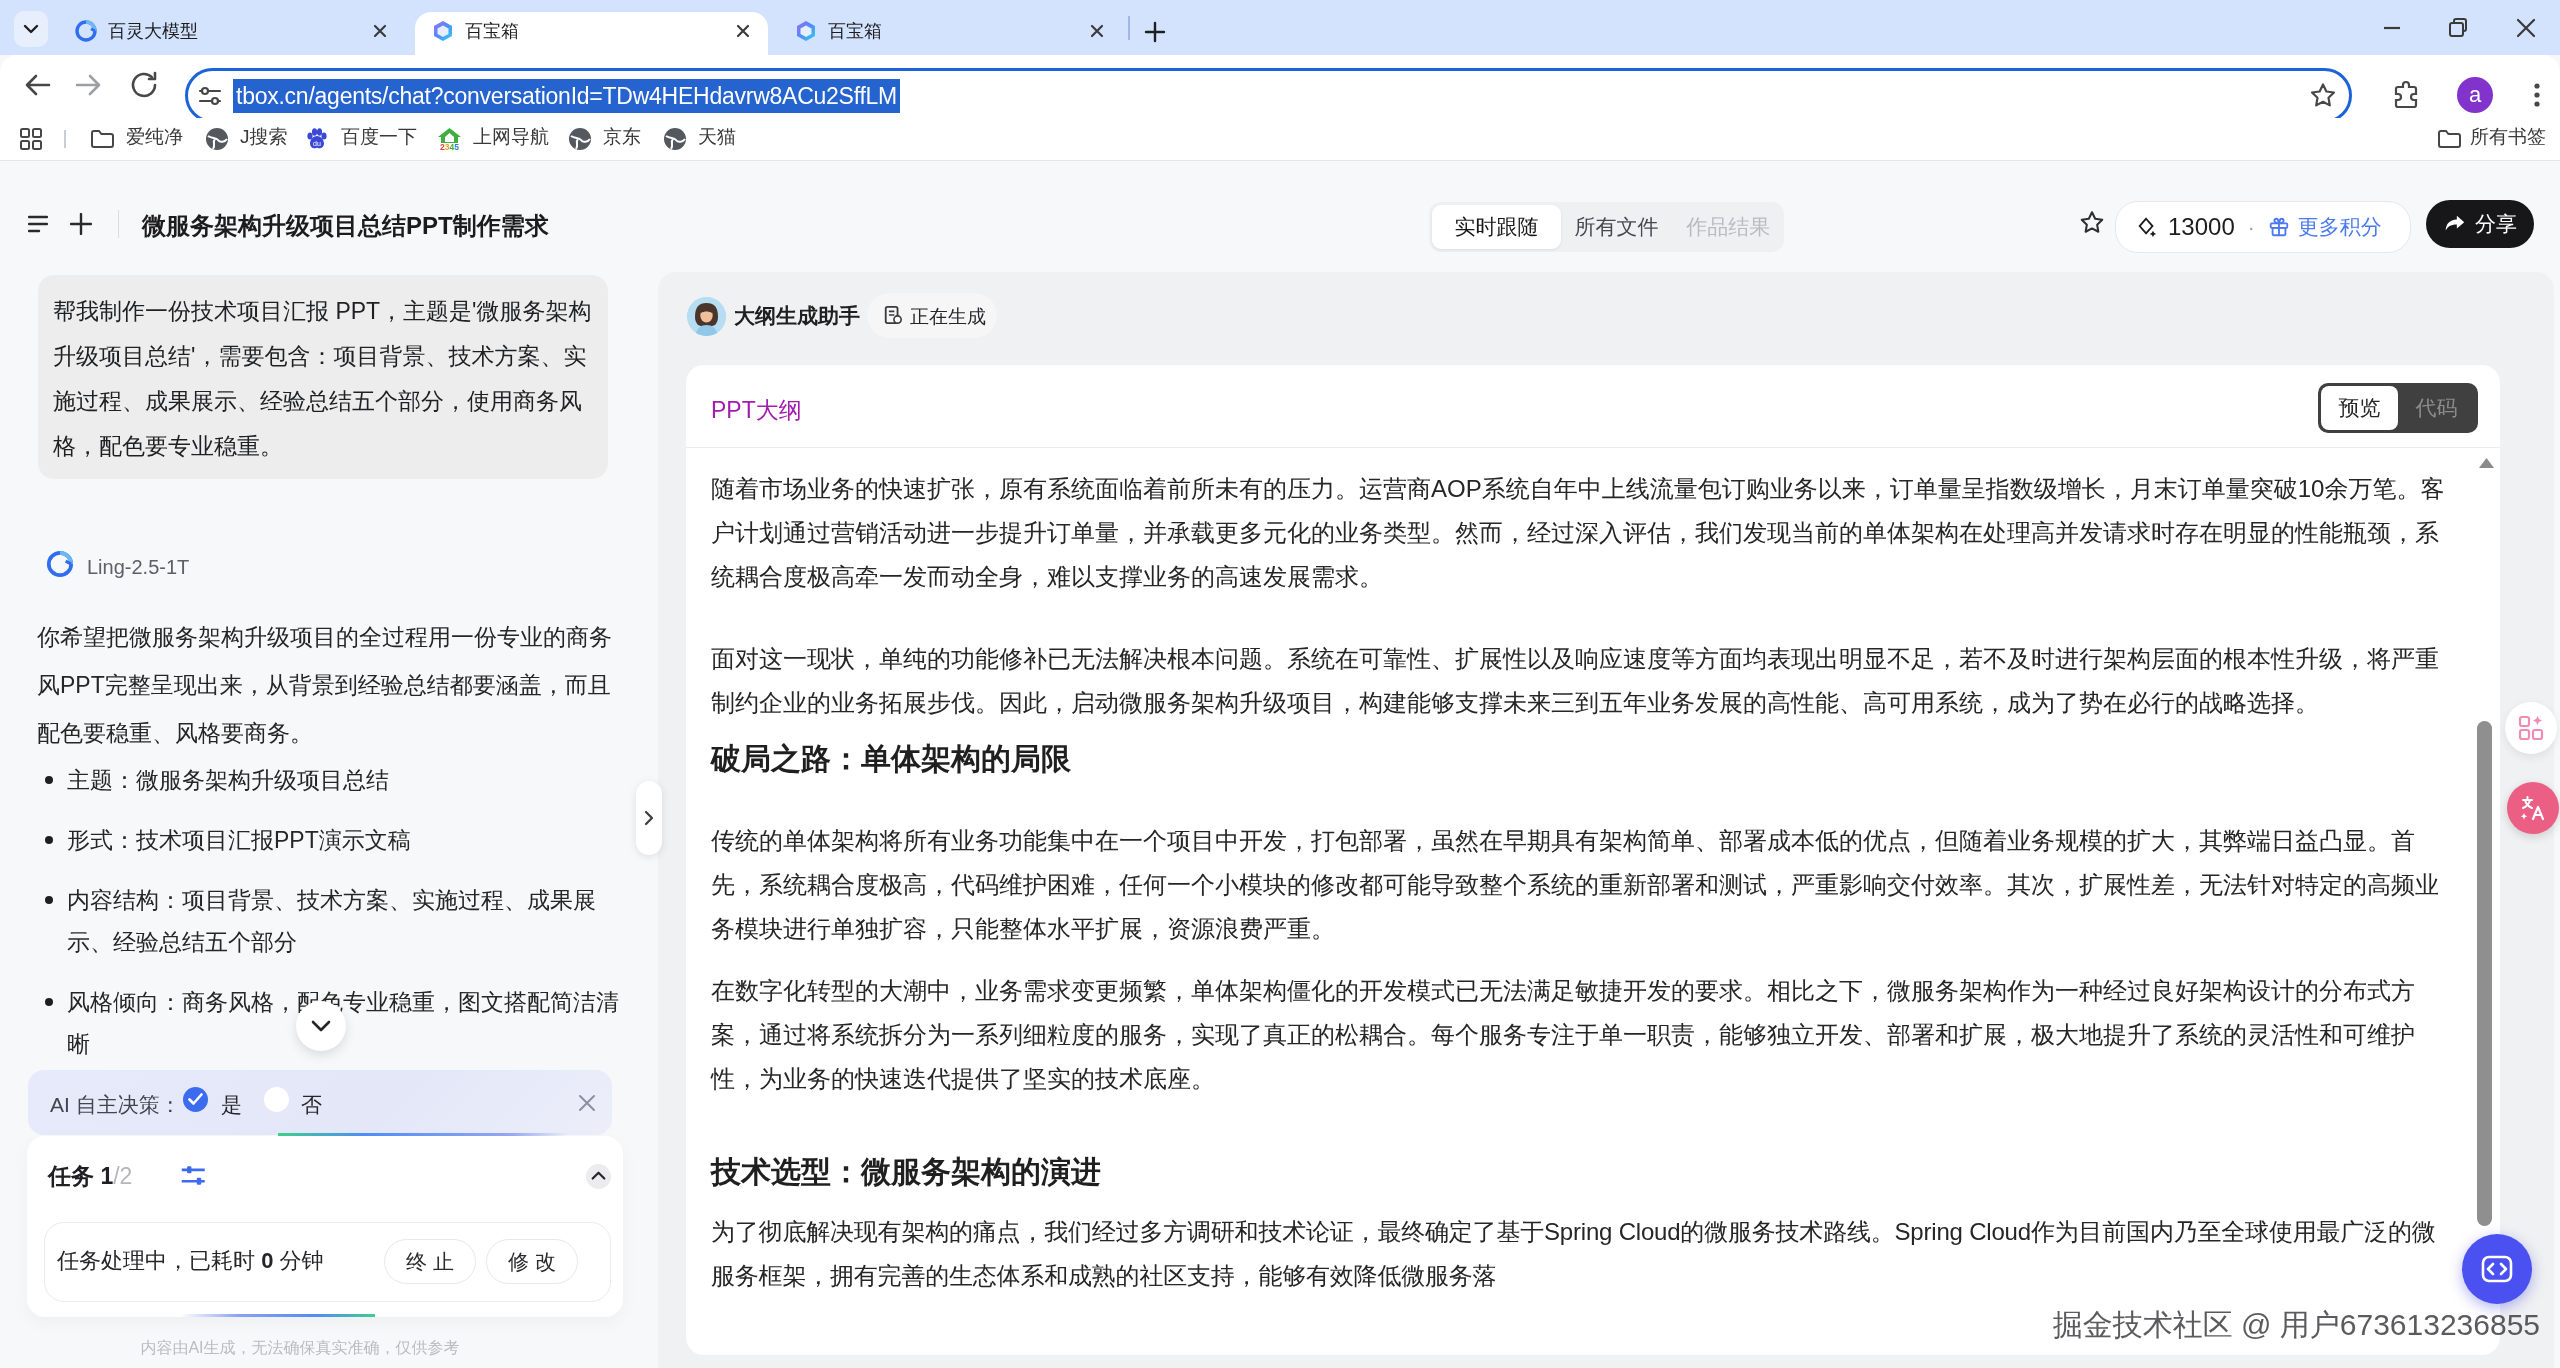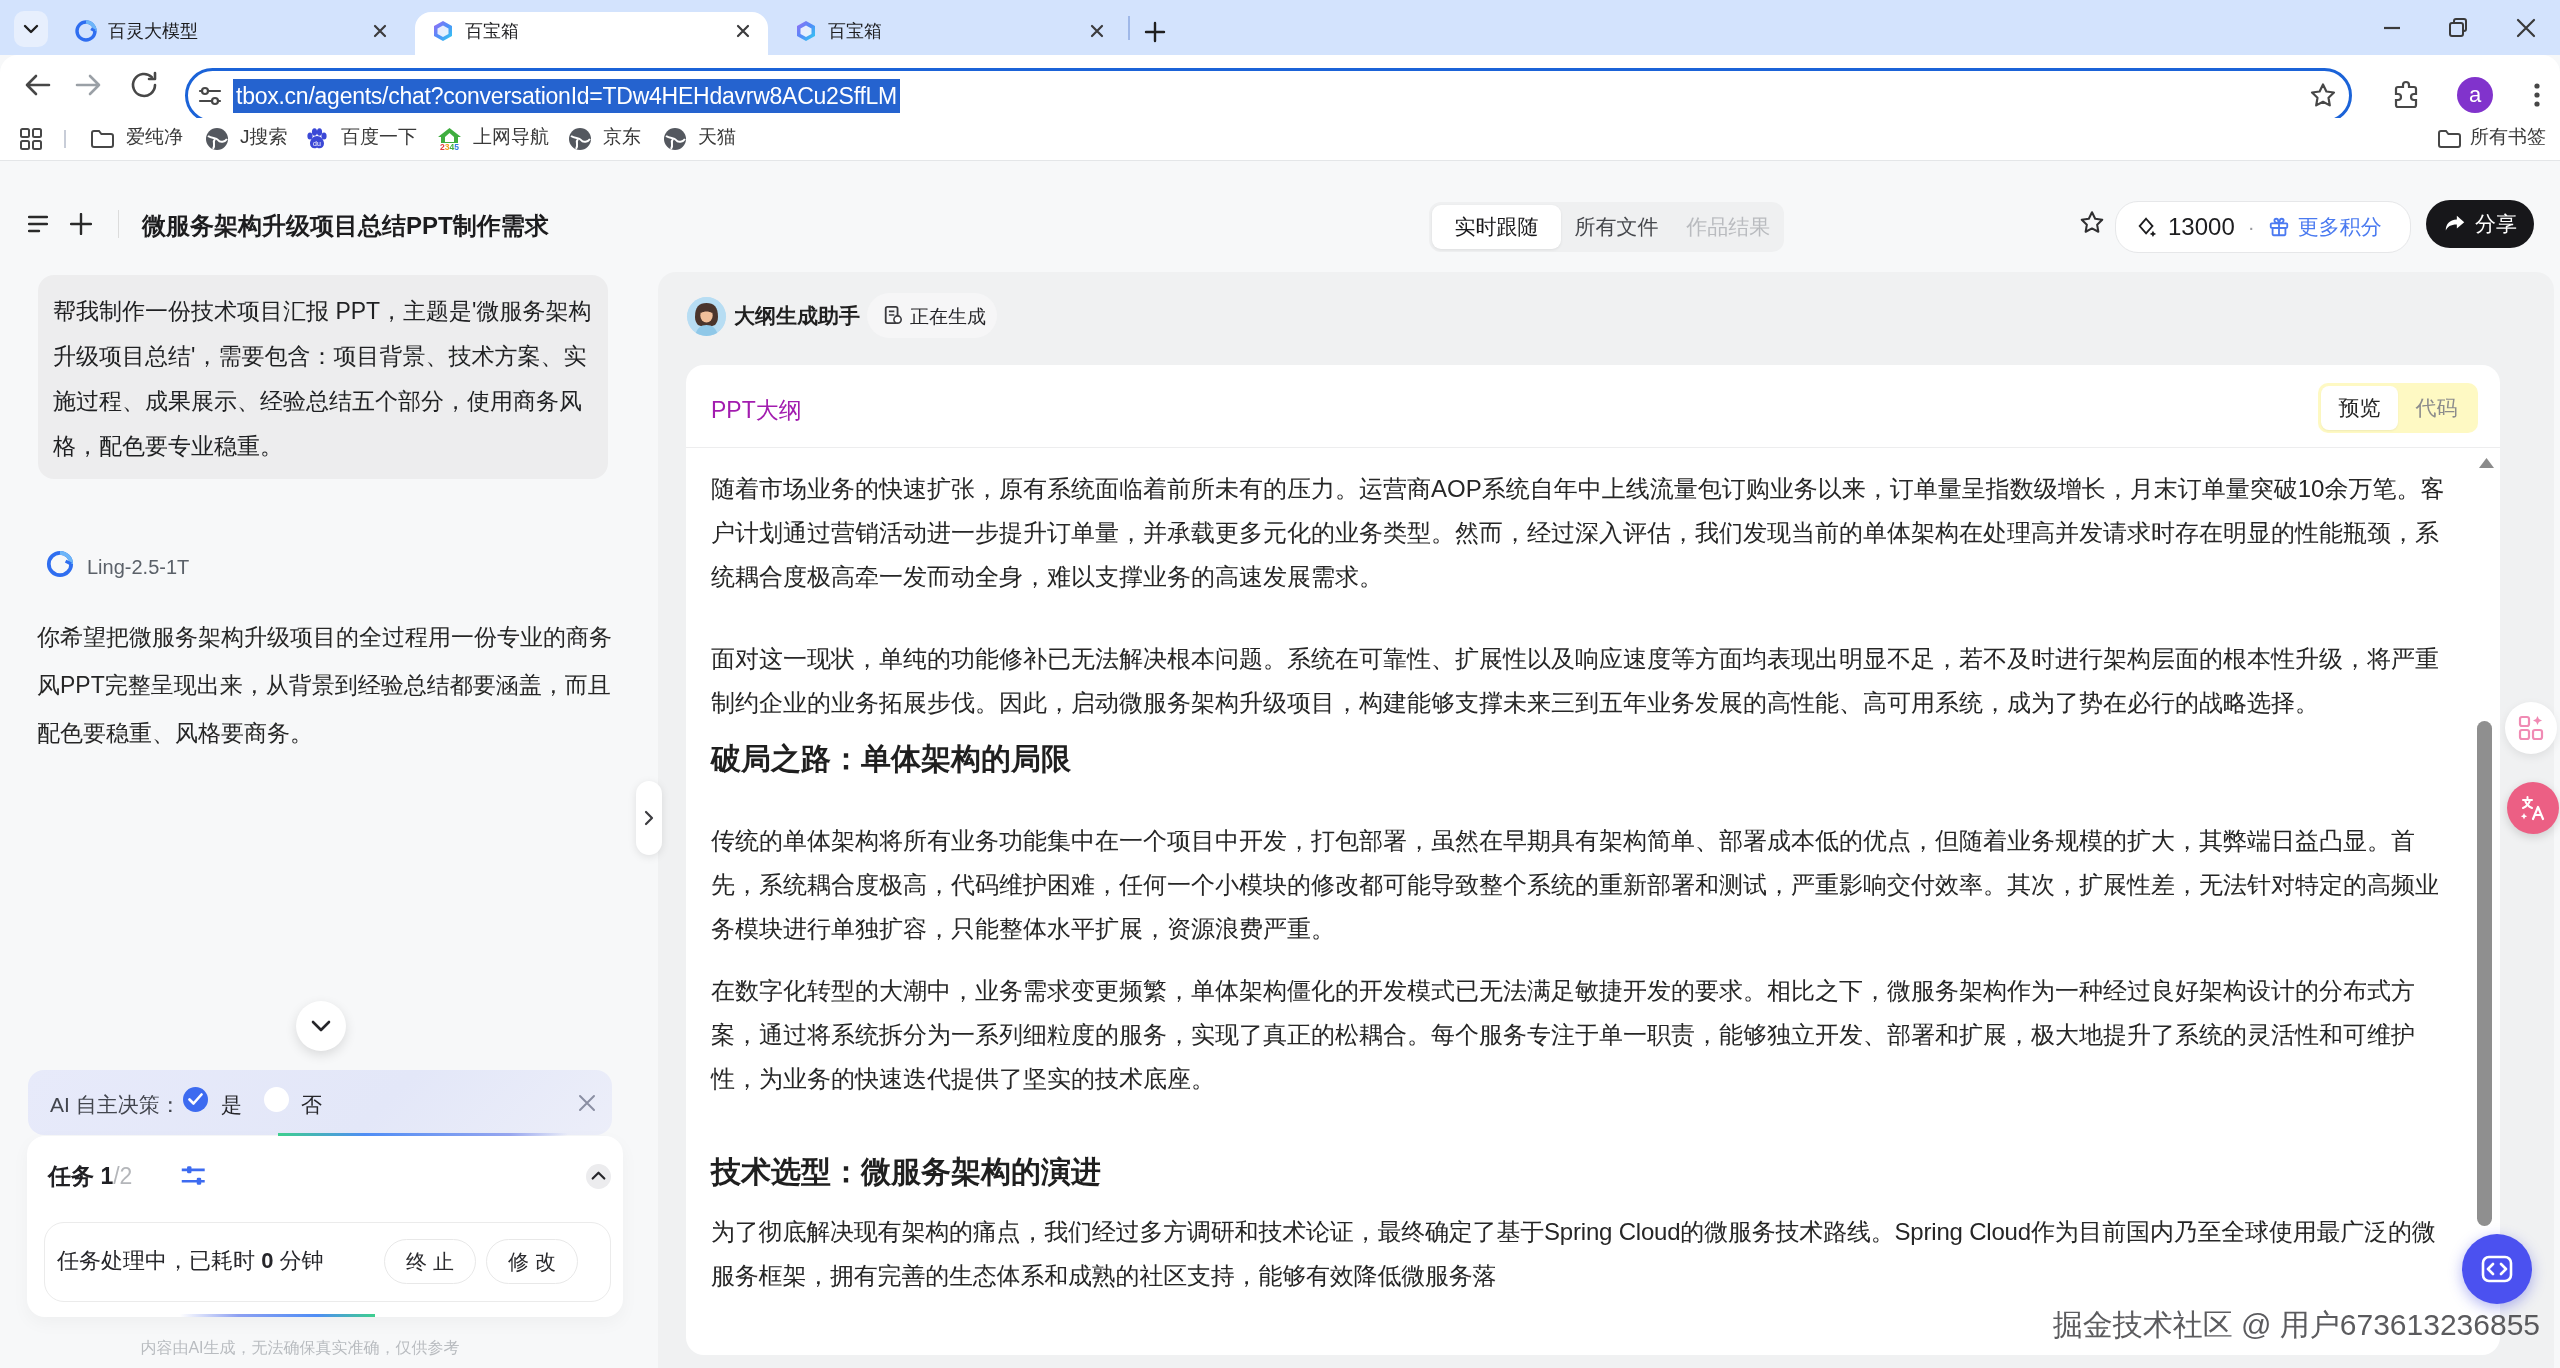--- a/index.html
+++ b/index.html
@@ -31,21 +31,21 @@
 .bul{position:relative;padding-left:29px;color:#262626;font-size:23px;line-height:42px;margin-bottom:18px;white-space:nowrap;}
 .bul::before{content:"";position:absolute;left:7px;top:17px;width:8px;height:8px;border-radius:50%;background:#1f1f1f;}
 
 #aipanel{position:absolute;left:28px;top:893px;width:584px;height:65px;border-radius:16px;background:linear-gradient(135deg,#e7eafa 0%,#e3e7f8 60%,#eceef9 100%);}
 #taskcard{position:absolute;left:27px;top:959px;width:596px;height:181px;border-radius:18px;background:#fff;box-shadow:0 6px 18px rgba(0,0,0,.04);}
 #taskinner{position:absolute;left:17px;top:86px;width:567px;height:80px;border:1px solid #ebebeb;border-radius:20px;background:#fff;}
 .pillbtn{position:absolute;top:103px;width:92px;height:45px;border:1px solid #e8e8e8;border-radius:23px;background:#fff;display:flex;align-items:center;justify-content:center;font-size:21px;color:#2b2b2e;}
 
 #card{position:absolute;left:686px;top:188px;width:1814px;height:990px;background:#fff;border-radius:18px;}
 #cardhead{position:absolute;left:0;top:0;width:100%;height:83px;border-bottom:1px solid #ededee;}
-#toggle{position:absolute;left:1632px;top:18px;width:160px;height:50px;background:#fef9c3;border-radius:10px;display:flex;align-items:center;font-size:21px;}
+#toggle{position:absolute;left:1632px;top:18px;width:160px;height:50px;background:#404040;border-radius:10px;display:flex;align-items:center;font-size:21px;}
 #toggle .on{width:77px;height:44px;margin-left:3px;background:#fff;border-radius:8px;display:flex;align-items:center;justify-content:center;color:#262626;box-shadow:0 1px 2px rgba(0,0,0,.06);}
 #toggle .off{width:77px;text-align:center;color:#8c8c8c;}
 .para{position:absolute;left:25px;color:#262626;font-size:24px;line-height:44px;white-space:nowrap;}
 .hh{position:absolute;left:25px;color:#1f1f1f;font-size:30px;font-weight:700;line-height:38px;}
 #p1{top:102px;}#p2{top:272px;}#h1{top:375px;}#p3{top:454px;}#p4{top:604px;}#h2{top:788px;}#p5{top:845px;letter-spacing:-0.2px;}
 
 .fbtn{position:absolute;border-radius:50%;display:flex;align-items:center;justify-content:center;}
 #wm{position:absolute;right:20px;top:1128px;font-size:30px;color:rgba(62,62,66,.85);z-index:60;}
 #disc{position:absolute;left:0px;top:1161px;width:600px;text-align:center;color:#b9bcc0;font-size:16px;}
 </style>
@@ -253,20 +253,26 @@
   <div id="bubble">帮我制作一份技术项目汇报 PPT，主题是'微服务架构<br>升级项目总结'，需要包含：项目背景、技术方案、实<br>施过程、成果展示、经验总结五个部分，使用商务风<br>格，配色要专业稳重。</div>
   <div class="abs" style="left:46px;top:372px;width:28px;height:32px;">
     <svg width="28" height="30" viewBox="0 0 30 32">
         <circle cx="15" cy="16" r="12" fill="none" stroke="#2f6ef0" stroke-width="4"></circle>
         <path d="M15 4a12 12 0 0112 12" stroke="#6db6f8" stroke-width="4" fill="none"></path>
         <path d="M27 16l-6-3" stroke="#2f6ef0" stroke-width="3.4" fill="none"></path>
       </svg>
   </div>
   <div class="abs" style="left:87px;top:379px;font-size:20px;color:#5b6169;">Ling-2.5-1T</div>
   <div class="abs sbtxt" style="left:37px;top:436px;line-height:48px;">你希望把微服务架构升级项目的全过程用一份专业的商务<br>风PPT完整呈现出来，从背景到经验总结都要涵盖，而且<br>配色要稳重、风格要商务。</div>
+  <div class="abs" style="left:38px;top:582px;width:600px;">
+    <div class="bul">主题：微服务架构升级项目总结</div>
+    <div class="bul">形式：技术项目汇报PPT演示文稿</div>
+    <div class="bul">内容结构：项目背景、技术方案、实施过程、成果展<br>示、经验总结五个部分</div>
+    <div class="bul">风格倾向：商务风格，配色专业稳重，图文搭配简洁清<br>晰</div>
+  </div>
   <div class="fbtn" style="left:296px;top:824px;width:50px;height:50px;background:#fff;box-shadow:0 4px 12px rgba(0,0,0,.12);z-index:30;">
     <svg width="26" height="26" viewBox="0 0 26 26">
         <path d="M5 9l8 8 8-8" stroke="#26262a" stroke-width="2.6" fill="none" stroke-linecap="round" stroke-linejoin="round"></path>
       </svg>
   </div>
 
   <div class="abs" style="left:636px;top:604px;width:26px;height:74px;background:#fff;border-radius:13px;box-shadow:0 2px 8px rgba(0,0,0,.1);z-index:25;"></div>
   <svg class="abs" style="left:641px;top:631px;z-index:26;" width="16" height="20" viewBox="0 0 16 20">
       <path d="M5 4l6 6-6 6" stroke="#3c3c40" stroke-width="2.2" fill="none" stroke-linecap="round" stroke-linejoin="round"></path>
     </svg>

